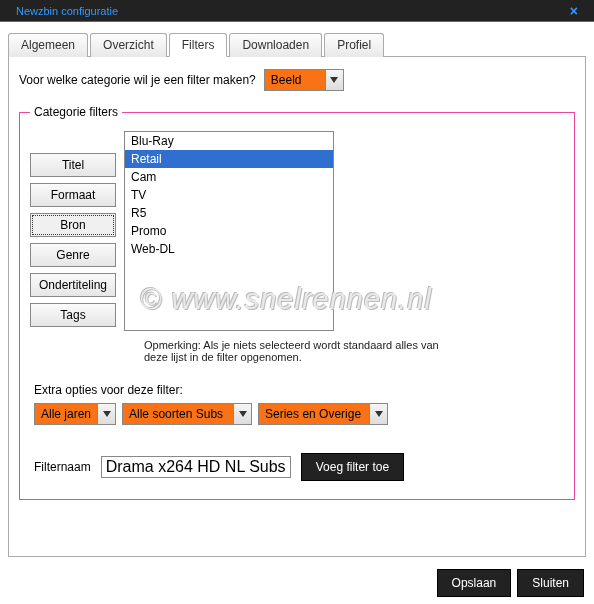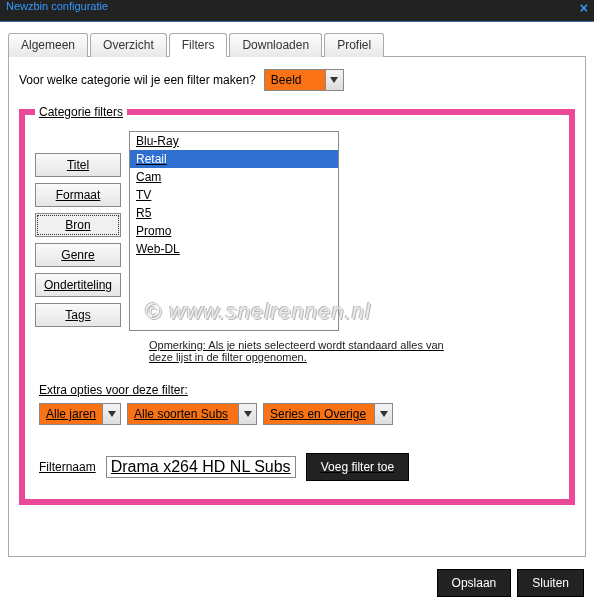--- a/index.html
+++ b/index.html
@@ -10,22 +10,23 @@
     background: #fff;
     width: 594px;
     height: 604px;
     overflow: hidden;
   }
   .titlebar {
     height: 22px;
     background: #222;
     border-bottom: 1px solid #3a6ea5;
     display: flex;
+    align-items: center;
     justify-content: space-between;
-    padding: 0 6px;
+    padding: 0 16px;
     color: #3399ff;
     font-size: 11px;
   }
   .close-x {
     color: #3399ff;
     font-weight: bold;
     font-size: 14px;
     cursor: pointer;
   }
   .tabs-row {
@@ -71,25 +72,24 @@
   }
   .dropdown .dd-text { padding: 0 6px; min-width: 60px; }
   .dd-arrow {
     width: 18px; height: 20px;
     border-left: 1px solid #888;
     display: flex; align-items: center; justify-content: center;
     background: linear-gradient(#f5f5f5,#ddd);
   }
   .dd-arrow svg { width: 8px; height: 6px; }
   fieldset.groupbox {
-    border: 6px solid #ec4899;
+    border: 1px solid #ec4899;
     margin: 14px 0 0 0;
     padding: 12px 10px 18px 10px;
     position: relative;
-    text-decoration: underline;
   }
   fieldset.groupbox > legend {
     padding: 0 4px;
     font-size: 12px;
     background: #fff;
   }
   .catbody { display: flex; gap: 8px; }
   .side-btns {
     display: flex; flex-direction: column; gap: 6px;
     width: 86px;
@@ -126,23 +126,23 @@
     color: #fff;
   }
   .note {
     margin: 8px 0 0 114px;
     font-size: 11px;
     color: #222;
     max-width: 300px;
   }
   .watermark {
     position: absolute;
-    top: 180px; left: 120px;
+    top: 164px; left: 120px;
     font-family: "Comic Sans MS", cursive, sans-serif;
-    font-size: 22px;
+    font-size: 29px;
     color: #e9e9e9;
     text-shadow: 1px 1px 0 #bbb, -1px -1px 0 #bbb;
     pointer-events: none;
     white-space: nowrap;
     font-style: italic;
     letter-spacing: 1px;
   }
   .extra-lbl { margin: 20px 0 6px 4px; }
   .extras-row { display: flex; gap: 6px; margin: 0 0 0 4px; }
   .fname-row { display: flex; align-items: center; gap: 10px; margin: 28px 0 0 4px; }

